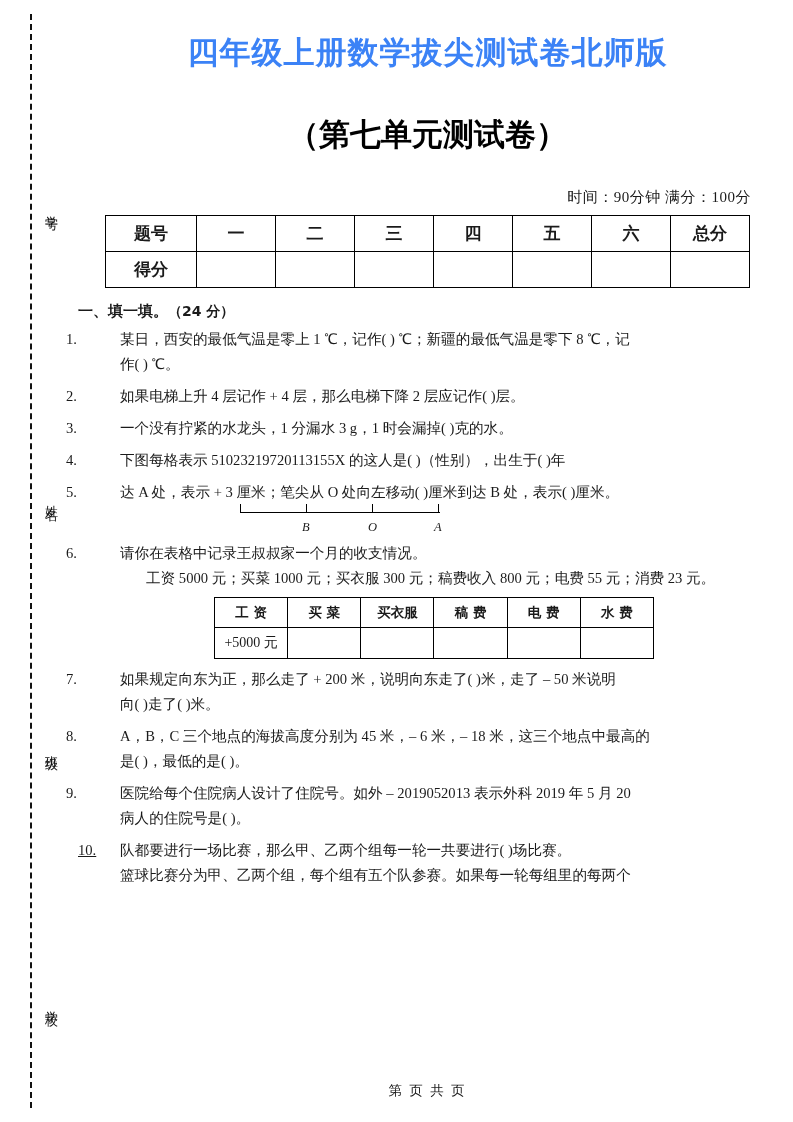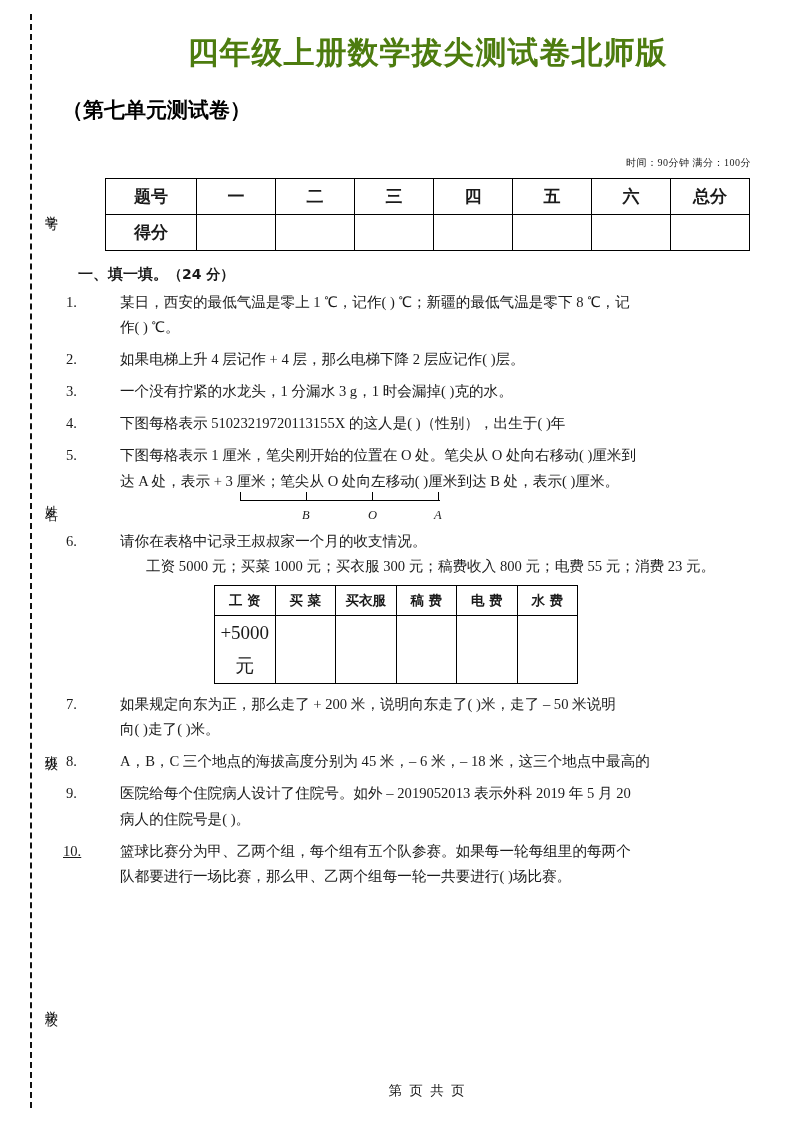--- a/index.html
+++ b/index.html
@@ -59,34 +59,34 @@
     box-sizing: border-box;
   }
 
   .title {
     text-align: center;
     font-family: Liberation Serif, serif;
     font-weight: bold;
     font-size: 31px;
     letter-spacing: 1px;
     margin-top: 32px;
-    color: #4d7c0f;
+    color: #3b82f6;
   }
   .subtitle {
-    text-align: left;
+    text-align: center;
     font-family: "DejaVu Sans", sans-serif;
     font-weight: bold;
-    font-size: 21px;
-    margin-top: 22px;
+    font-size: 31px;
+    margin-top: 40px;
     color: #000;
   }
 
   .meta-line {
     text-align: right;
-    font-size: 10px;
+    font-size: 15px;
     margin-top: 32px;
     padding-right: 42px;
     letter-spacing: 0.5px;
   }
 
   
   .score-table-wrap {
     margin: 8px auto 8px auto;
     width: 645px;
   }
@@ -132,21 +132,21 @@
     font-size: 14.6px;
     line-height: 1.72;
     text-align: justify;
   }
   ol.qlist > li .num {
     position: absolute;
     left: 4px;
     top: 0;
     font-size: 14.6px;
   }
-  ol.qlist > li.wide .num { left: 1px; text-decoration: underline; }
+  ol.qlist > li.wide .num { left: 16px; text-decoration: underline; }
 
   .qtext { display: block; margin-left: 28px; }
 
   
   .ruler-fig {
     margin: 2px 0 0 148px;
     width: 200px;
     position: relative;
     height: 26px;
   }
@@ -176,39 +176,39 @@
     font-style: italic;
     font-family: "Liberation Serif", serif;
   }
   .ruler-lbl.lb { left: 62px; }
   .ruler-lbl.lo { left: 128px; }
   .ruler-lbl.la { left: 194px; }
 
   
   .budget-wrap {
     margin: 6px 0 8px 122px;
-    width: 364px;
+    width: 440px;
   }
   table.budget {
     border-collapse: collapse;
     width: 100%;
     table-layout: fixed;
   }
   table.budget td {
     border: 1px solid #000;
     height: 27px;
     text-align: center;
     font-size: 13.5px;
     font-family: "DejaVu Sans", sans-serif;
     font-weight: bold;
   }
   table.budget tr.body td {
     font-weight: normal;
     font-family: "Liberation Serif", serif;
-    font-size: 19px;
+    font-size: 14px;
     height: 28px;
   }
 
   .indentline { padding-left: 26px; display: block; }
 
   .footer {
     position: absolute;
     left: 0;
     right: 0;
     bottom: 22px;
@@ -284,21 +284,20 @@
       <span class="qtext">一个没有拧紧的水龙头，1 分漏水 3 g，1 时会漏掉(        )克的水。</span>
     </li>
 
     <li>
       <span class="num">4.</span>
       <span class="qtext">下图每格表示 51023219720113155X 的这人是(        )（性别），出生于(        )年</span>
     </li>
 
     <li>
       <span class="num">5.</span>
-      <span class="qtext">下图每格表示 1 厘米，笔尖刚开始的位置在 O 处。笔尖从 O 处向右移动(        )厘米到</span>
       <span class="qtext">达 A 处，表示 + 3 厘米；笔尖从 O 处向左移动(        )厘米到达 B 处，表示(        )厘米。</span>
       <div class="ruler-fig">
         <div class="ruler-line"></div>
         <div class="tick t0"></div>
         <div class="tick t1"></div>
         <div class="tick t2"></div>
         <div class="tick t3"></div>
         <div class="ruler-lbl lb">B</div>
         <div class="ruler-lbl lo">O</div>
         <div class="ruler-lbl la">A</div>
@@ -335,30 +334,31 @@
 
     <li>
       <span class="num">7.</span>
       <span class="qtext">如果规定向东为正，那么走了 + 200 米，说明向东走了(        )米，走了 – 50 米说明</span>
       <span class="qtext">向(        )走了(        )米。</span>
     </li>
 
     <li>
       <span class="num">8.</span>
       <span class="qtext">A，B，C 三个地点的海拔高度分别为 45 米，– 6 米，– 18 米，这三个地点中最高的</span>
+      <span class="qtext">是(        )，最低的是(        )。</span>
     </li>
 
     <li>
       <span class="num">9.</span>
       <span class="qtext">医院给每个住院病人设计了住院号。如外 – 2019052013 表示外科 2019 年 5 月 20</span>
       <span class="qtext">病人的住院号是(                )。</span>
     </li>
 
     <li class="wide">
       <span class="num">10.</span>
+      <span class="qtext">队都要进行一场比赛，那么甲、乙两个组每一轮一共要进行(        )场比赛。</span>
       <span class="qtext">篮球比赛分为甲、乙两个组，每个组有五个队参赛。如果每一轮每组里的每两个</span>
-      <span class="qtext">队都要进行一场比赛，那么甲、乙两个组每一轮一共要进行(        )场比赛。</span>
     </li>
 
   </ol>
 
   <div class="footer">第 页 共 页</div>
 </div>
 
 </body></html>

